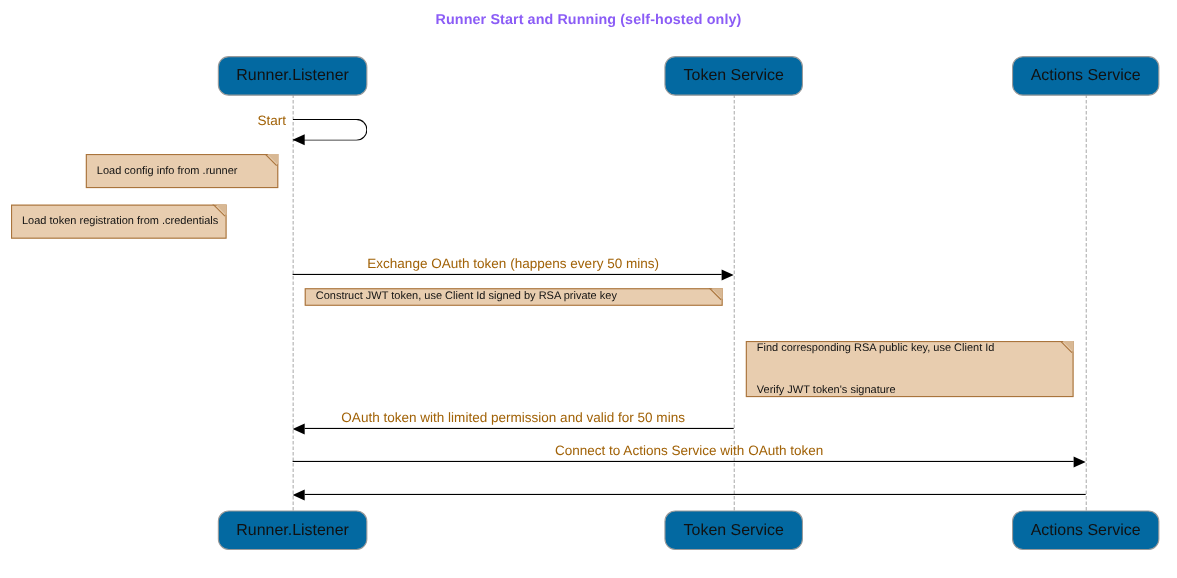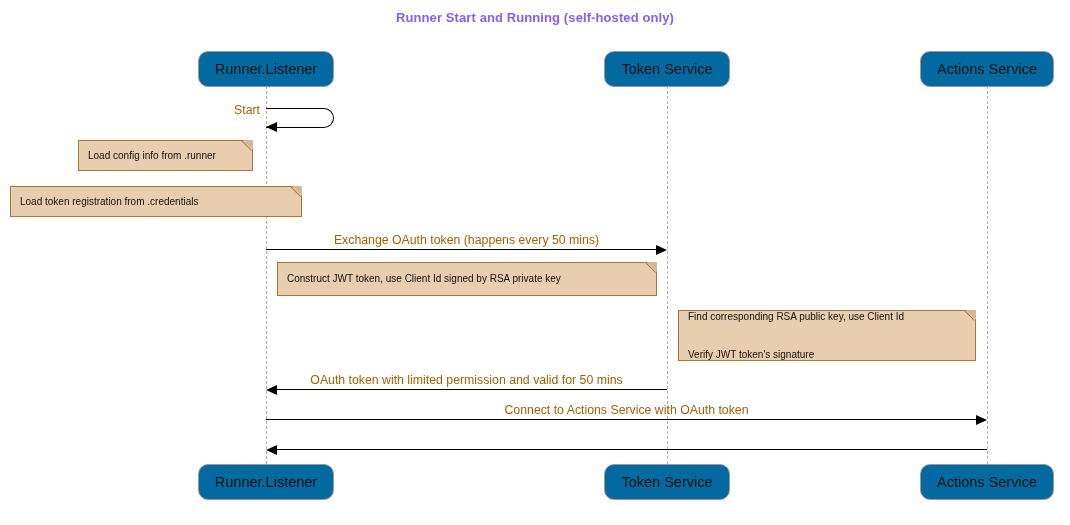--- a/index.html
+++ b/index.html
@@ -170,31 +170,31 @@
   <div class="msg-label right" style="left:166px; top:103px; width:94px;">Start</div>
   <div class="self-loop" style="left:266px; top:108px; width:68px; height:20px;"></div>
   <div class="arrowhead-left" style="left:266px; top:122px;"></div>
 
   <div class="note" style="left:78px; top:140px; width:175px; height:31px;">
     <div class="fold"></div>
     <div class="fold-edge"></div>
     <div class="note-line">Load config info from .runner</div>
   </div>
 
-  <div class="note" style="left:10px; top:186px; width:292px; height:31px;">
+  <div class="note" style="left:10px; top:186px; width:196px; height:31px;">
     <div class="fold"></div>
     <div class="fold-edge"></div>
     <div class="note-line">Load token registration from .credentials</div>
   </div>
 
   <div class="msg-label center" style="left:266px; top:233px; width:401px;">Exchange OAuth token (happens every 50 mins)</div>
   <div class="msg-line" style="left:266px; top:249px; width:390px;"></div>
   <div class="arrowhead-right" style="left:656px; top:245px;"></div>
 
-  <div class="note" style="left:277px; top:262px; width:380px; height:34px;">
+  <div class="note" style="left:277px; top:262px; width:380px; height:16px;">
     <div class="fold"></div>
     <div class="fold-edge"></div>
     <div class="note-line">Construct JWT token, use Client Id signed by RSA private key</div>
   </div>
 
   <div class="note" style="left:678px; top:310px; width:298px; height:51px;gap:22px;">
     <div class="fold"></div>
     <div class="fold-edge"></div>
     <div class="note-line">Find corresponding RSA public key, use Client Id</div>
     <div class="note-line">Verify JWT token's signature</div>

